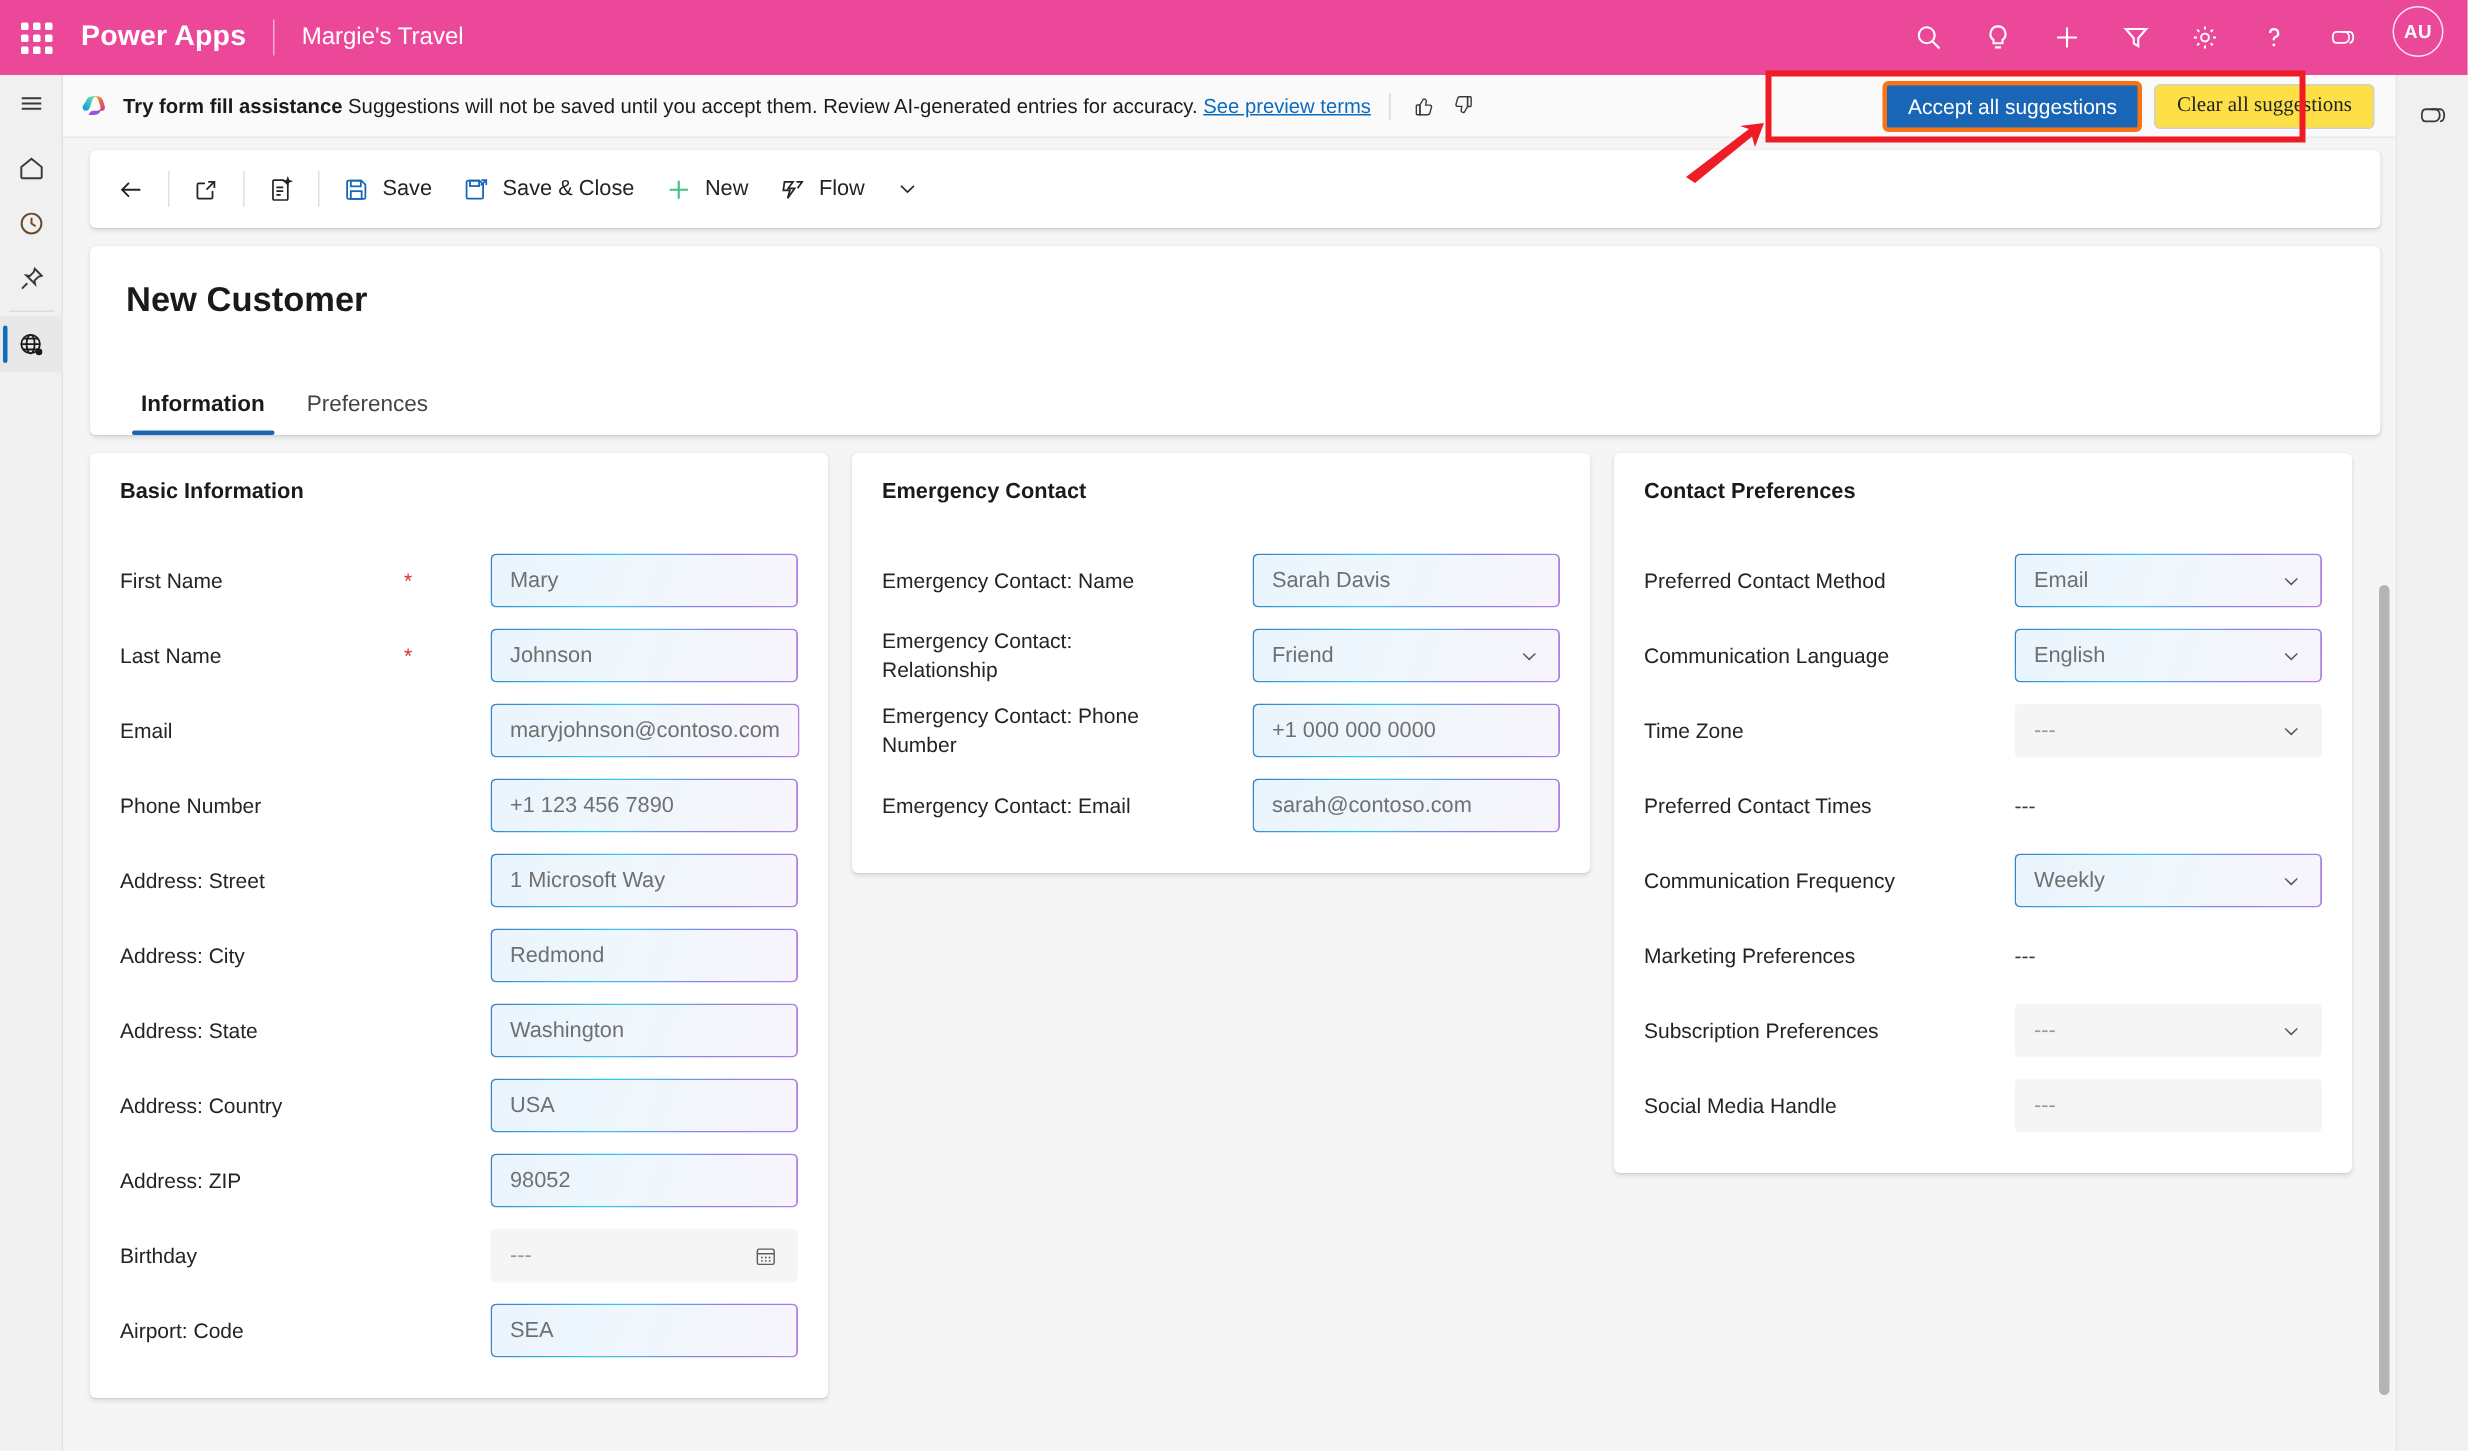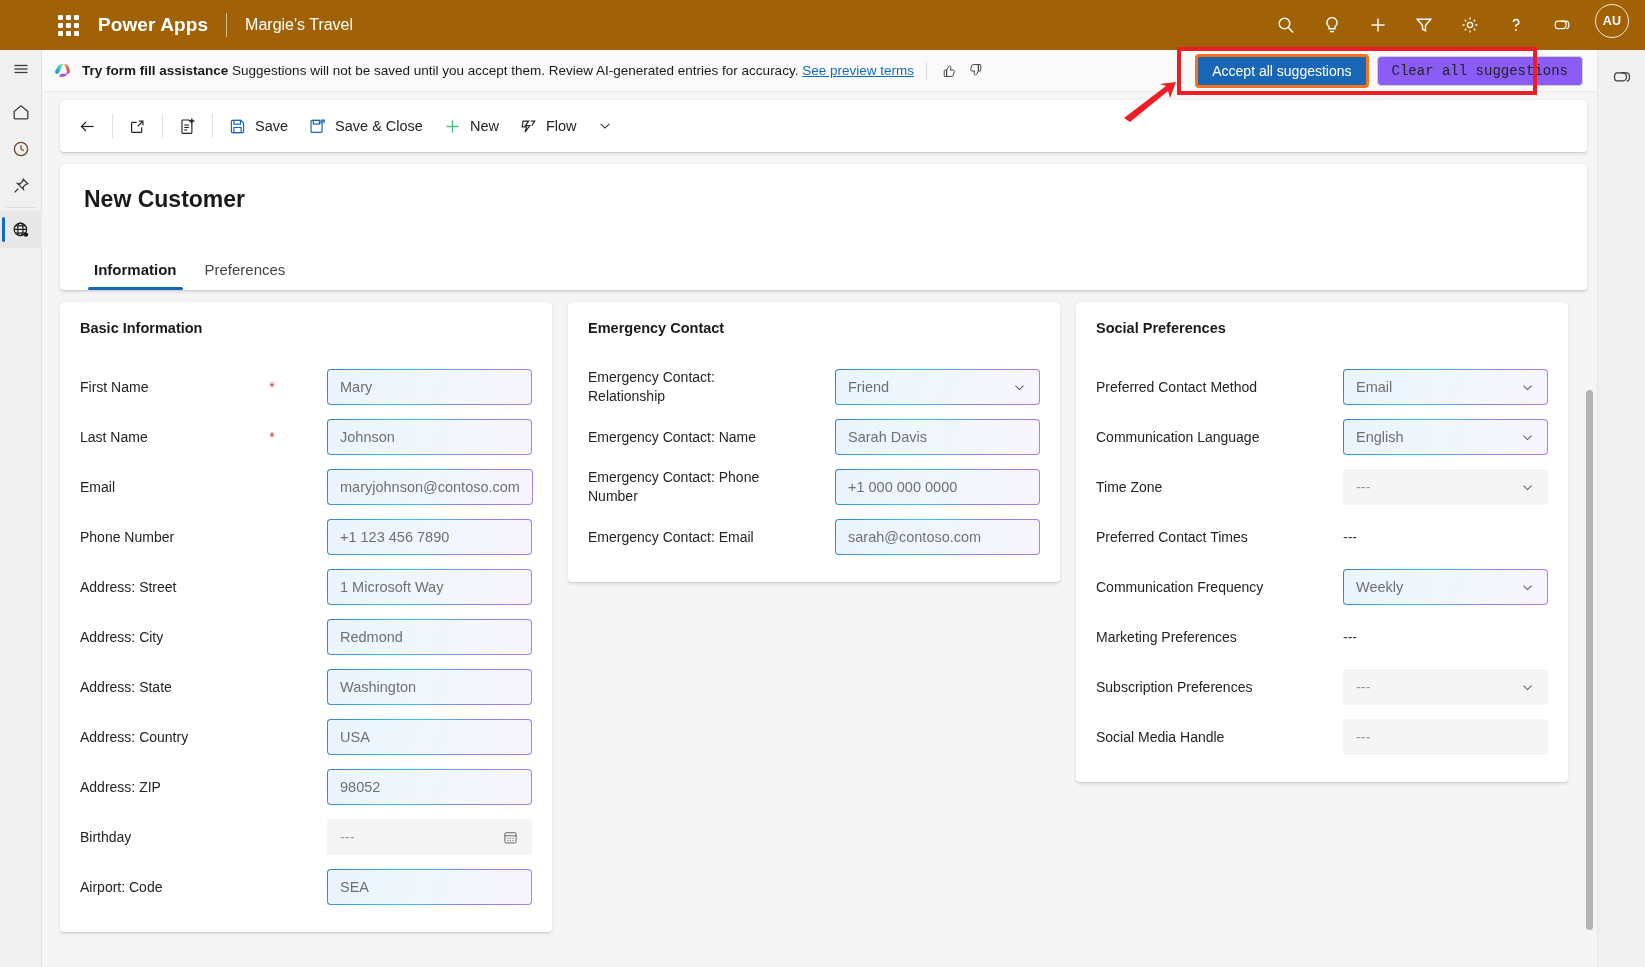--- a/index.html
+++ b/index.html
@@ -6,23 +6,22 @@
   html, body {
     width: 1645px; height: 967px;
     font-family: "Liberation Sans", sans-serif;
     background: #f5f5f5;
     overflow: hidden;
   }
 
   
   .topbar {
     position: absolute; top: 0; left: 0; width: 1645px; height: 50px;
-    background: #a16207; display: flex; align-items: center;
+    background: #ec4899; display: flex; align-items: center;
     color: #ffffff;
-    padding-left: 44px;
   }
   .waffle { width: 48px; height: 50px; display: flex; align-items: center; justify-content: center; cursor: pointer; }
   .waffle-grid { display: grid; grid-template-columns: repeat(3, 5px); grid-gap: 3px; }
   .waffle-grid i { width: 5px; height: 5px; background: #fff; border-radius: 1px; display: block; }
   .brand { font-size: 19px; font-weight: bold; letter-spacing: .1px; margin-left: 6px; }
   .brand-sep { width: 1px; height: 24px; background: rgba(255,255,255,.55); margin: 0 18px; }
   .env-name { font-size: 16px; font-weight: 400; }
   .topbar-right { margin-left: auto; display: flex; align-items: flex-start; gap: 4px; padding-right: 16px; }
   .tb-icon {
     width: 42px; height: 42px; display: flex; align-items: center; justify-content: center;
@@ -78,23 +77,23 @@
   .banner-divider { width: 1px; height: 18px; background: #d8d8d8; margin: 0 12px; }
   .feedback-icons { display: flex; gap: 4px; }
   .fb { width: 22px; height: 22px; display:flex; align-items:center; justify-content:center; cursor: pointer; border-radius: 3px; }
   .banner-actions { margin-left: auto; display: flex; align-items: center; gap: 8px; }
   .btn-primary {
     background: #1866b5; color: #fff; border: 3px solid #f97316;
     font-size: 14px; padding: 6px 14px; border-radius: 4px; cursor: pointer;
     font-family: "Liberation Sans", sans-serif; white-space: nowrap;
   }
   .btn-secondary {
-    background: #8b5cf6; color: #242424; border: 1px solid #cfcfcf;
+    background: #fde047; color: #242424; border: 1px solid #cfcfcf;
     font-size: 14px; padding: 6px 14px; border-radius: 4px; cursor: pointer;
-    font-family: Liberation Mono, monospace; white-space: nowrap;
+    font-family: Liberation Serif, serif; white-space: nowrap;
   }
 
   
   .annot-box {
     position: absolute; left: 1177px; top: 47px; width: 360px; height: 48px;
     border: 4px solid #ee1c25; pointer-events: none; z-index: 40;
   }
   .annot-arrow { position: absolute; left: 1120px; top: 82px; z-index: 40; pointer-events: none; }
 
   
@@ -543,43 +542,43 @@
             </div>
           </div>
       </div>
     </div>
 
     <div class="col">
       <div class="card">
         <div class="card-title">Emergency Contact</div>
         <div id="emergency-rows">
             <div class="row">
+              <div class="lbl">Emergency Contact: Name</div>
+              <div class="spacer"></div>
+              <div class="fieldwrap">
+                <div class="fld ai">
+                  <span>Sarah Davis</span>
+                </div>
+              </div>
+            </div>
+            <div class="row">
               <div class="lbl">Emergency Contact: Relationship</div>
               <div class="spacer"></div>
               <div class="fieldwrap">
                 <div class="fld ai">
                   <span>Friend</span>
                   <span class="chev">
                     <svg width="15" height="15" viewBox="0 0 20 20" fill="none" stroke="currentColor" stroke-width="1.35">
                       <path d="M4.6 7.6 10 12.8l5.4-5.2"></path>
                     </svg>
                   </span>
                 </div>
               </div>
             </div>
             <div class="row">
-              <div class="lbl">Emergency Contact: Name</div>
-              <div class="spacer"></div>
-              <div class="fieldwrap">
-                <div class="fld ai">
-                  <span>Sarah Davis</span>
-                </div>
-              </div>
-            </div>
-            <div class="row">
               <div class="lbl">Emergency Contact: Phone Number</div>
               <div class="spacer"></div>
               <div class="fieldwrap">
                 <div class="fld ai">
                   <span>+1 000 000 0000</span>
                 </div>
               </div>
             </div>
             <div class="row">
               <div class="lbl">Emergency Contact: Email</div>
@@ -589,21 +588,21 @@
                   <span>sarah@contoso.com</span>
                 </div>
               </div>
             </div>
           </div>
       </div>
     </div>
 
     <div class="col">
       <div class="card">
-        <div class="card-title">Social Preferences</div>
+        <div class="card-title">Contact Preferences</div>
         <div id="prefs-rows">
             <div class="row">
               <div class="lbl">Preferred Contact Method</div>
               <div class="spacer"></div>
               <div class="fieldwrap">
                 <div class="fld ai">
                   <span>Email</span>
                   <span class="chev">
                     <svg width="15" height="15" viewBox="0 0 20 20" fill="none" stroke="currentColor" stroke-width="1.35">
                       <path d="M4.6 7.6 10 12.8l5.4-5.2"></path>

